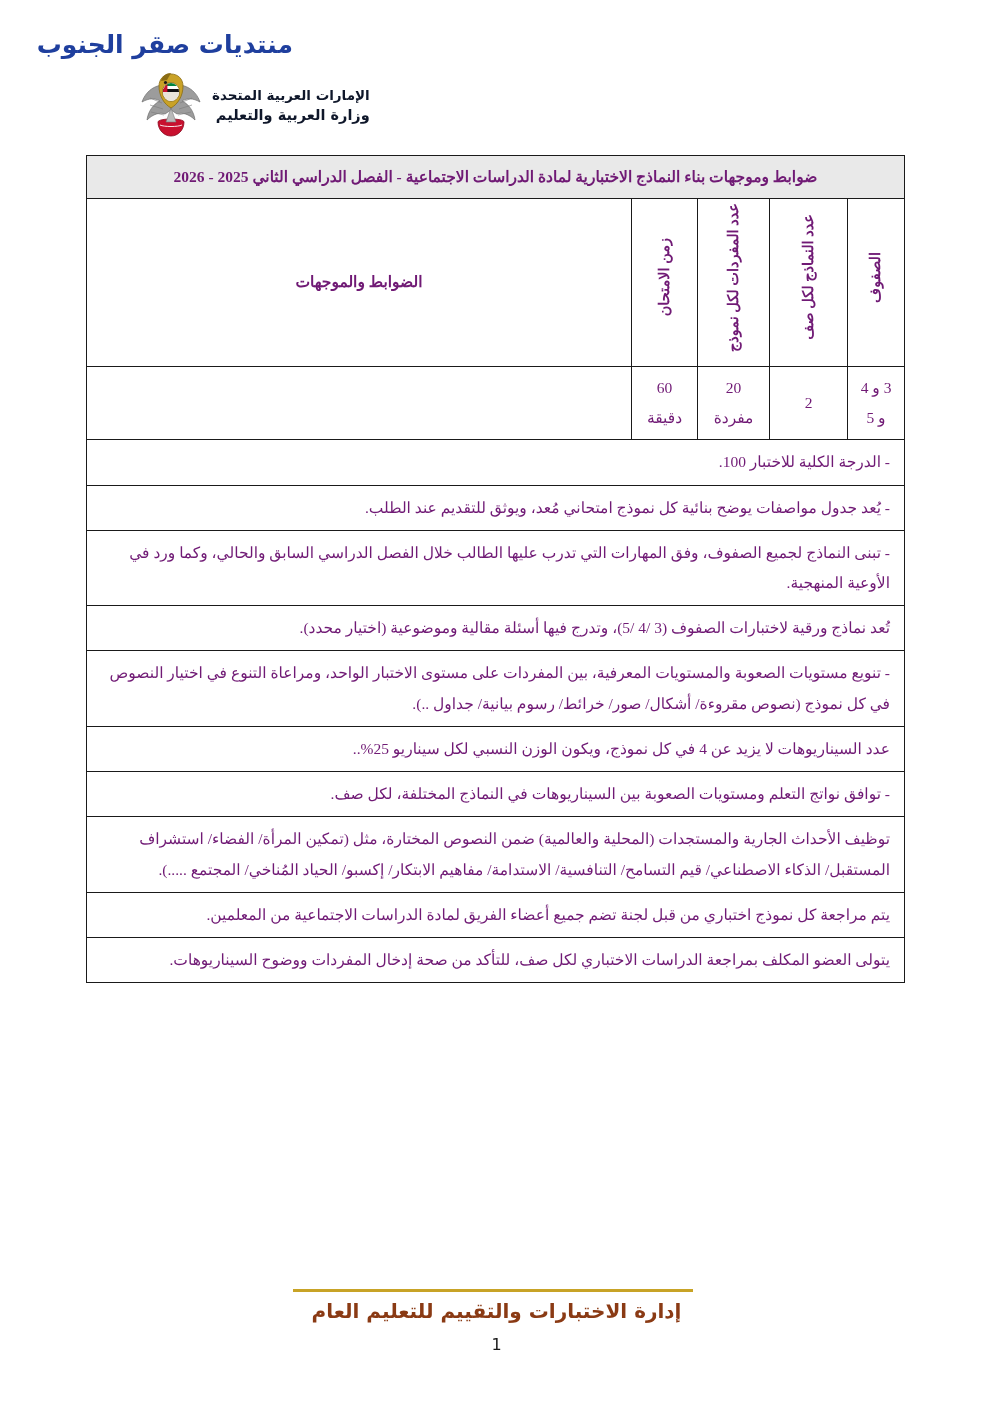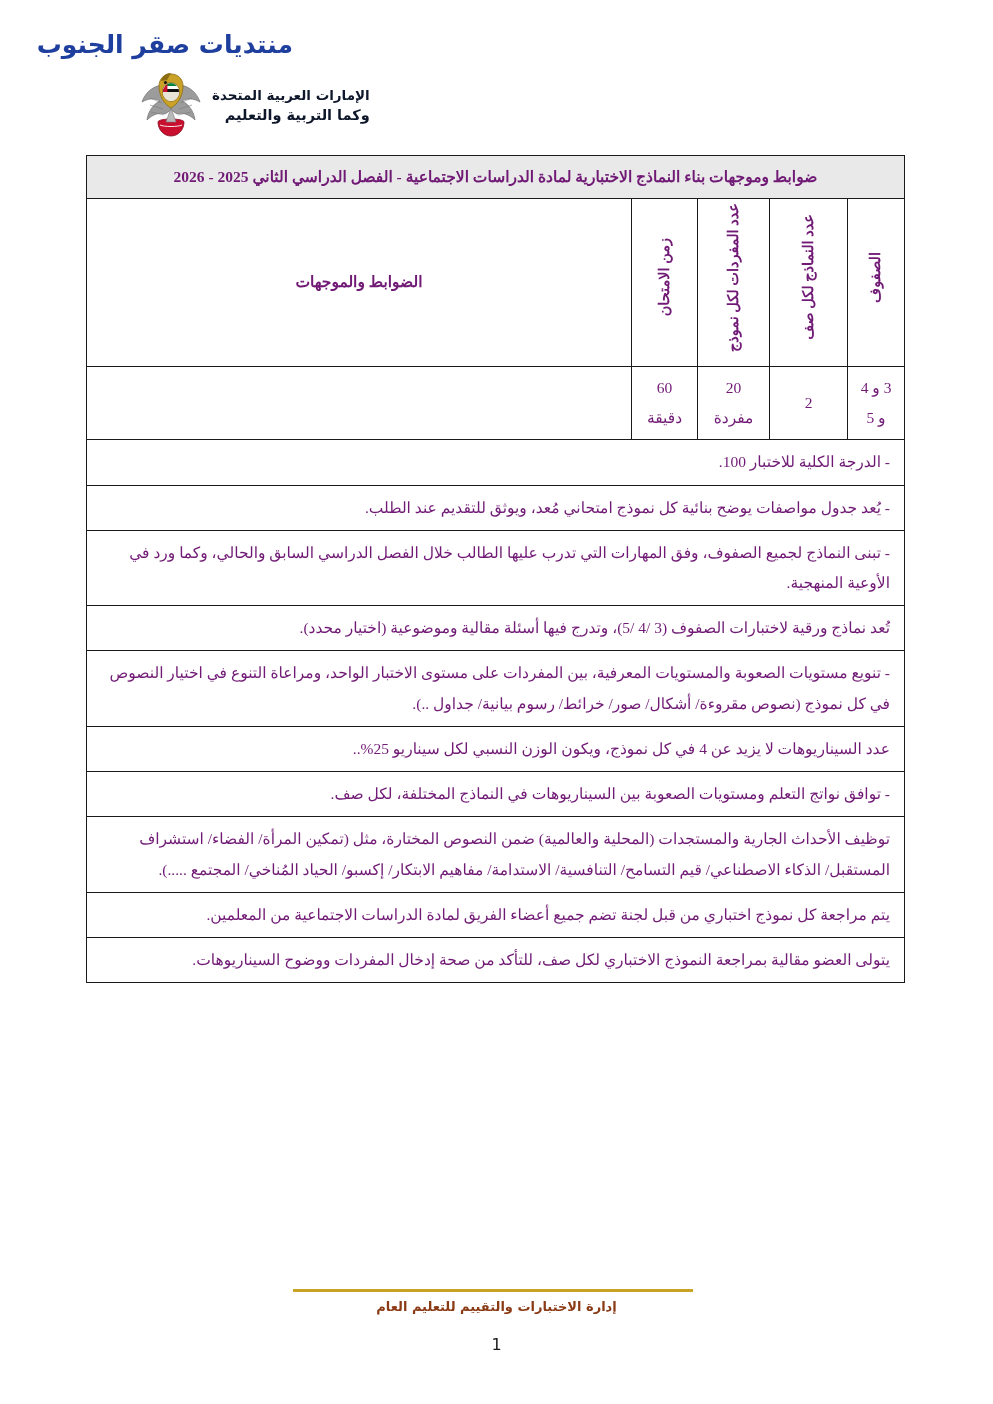--- a/index.html
+++ b/index.html
@@ -136,21 +136,21 @@
     background: #c8a326;
   }
   .footer-text {
     position: absolute;
     top: 1299px;
     left: 0;
     width: 993px;
     text-align: center;
     color: #8a3a14;
     font-family: "DejaVu Sans", "Liberation Sans", sans-serif;
-    font-size: 13px;
+    font-size: 20px;
     font-weight: 700;
     direction: rtl;
   }
   .page-number {
     position: absolute;
     top: 1335px;
     left: 0;
     width: 993px;
     text-align: center;
     color: #1a1a1a;
@@ -207,21 +207,21 @@
         <rect x="23" y="24" width="16" height="9" fill="#e9e4d8"></rect>
       </g>
 
       <path d="M18 54 C18 50 44 50 44 54 C44 62 38 68 31 68 C24 68 18 62 18 54 Z" fill="#c8102e" stroke="#8a0c22" stroke-width="0.8"></path>
       <path d="M20 57 C24 59 38 59 42 57" stroke="#ffffff" stroke-width="0.9" fill="none"></path>
       <path d="M31 40 L26 54 L36 54 Z" fill="#b9b9b9" stroke="#7b7b7b" stroke-width="0.6"></path>
     </svg>
   </span>
   <span class="logo-text">
     <span class="l1">الإمارات العربية المتحدة</span>
-    <span class="l2">وكما التربية والتعليم</span>
+    <span class="l2">وزارة العربية والتعليم</span>
   </span>
 </div>
 
 <table class="doc-table">
   <colgroup>
     <col style="width:57px">
     <col style="width:78px">
     <col style="width:72px">
     <col style="width:66px">
     <col style="width:545px">
@@ -278,21 +278,21 @@
     <tr>
         <td class="body-cell" colspan="5">- توافق نواتج التعلم ومستويات الصعوبة بين السيناريوهات في النماذج المختلفة، لكل صف.</td>
       </tr>
     <tr>
         <td class="body-cell" colspan="5">توظيف الأحداث الجارية والمستجدات (المحلية والعالمية) ضمن النصوص المختارة، مثل (تمكين المرأة/ الفضاء/ استشراف المستقبل/ الذكاء الاصطناعي/ قيم التسامح/ التنافسية/ الاستدامة/ مفاهيم الابتكار/ إكسبو/ الحياد المُناخي/ المجتمع .....).</td>
       </tr>
     <tr>
         <td class="body-cell" colspan="5">يتم مراجعة كل نموذج اختباري من قبل لجنة تضم جميع أعضاء الفريق لمادة الدراسات الاجتماعية من المعلمين.</td>
       </tr>
     <tr>
-        <td class="body-cell" colspan="5">يتولى العضو مقالية بمراجعة النموذج الاختباري لكل صف، للتأكد من صحة إدخال المفردات ووضوح السيناريوهات.</td>
+        <td class="body-cell" colspan="5">يتولى العضو المكلف بمراجعة الدراسات الاختباري لكل صف، للتأكد من صحة إدخال المفردات ووضوح السيناريوهات.</td>
       </tr>
   </tbody>
 </table>
 
 <div class="footer-rule"></div>
 <div class="footer-text">إدارة الاختبارات والتقييم للتعليم العام</div>
 <div class="page-number">1</div>
 <div class="wm-bottom">www.inob-io.com</div>
 
 </body></html>

